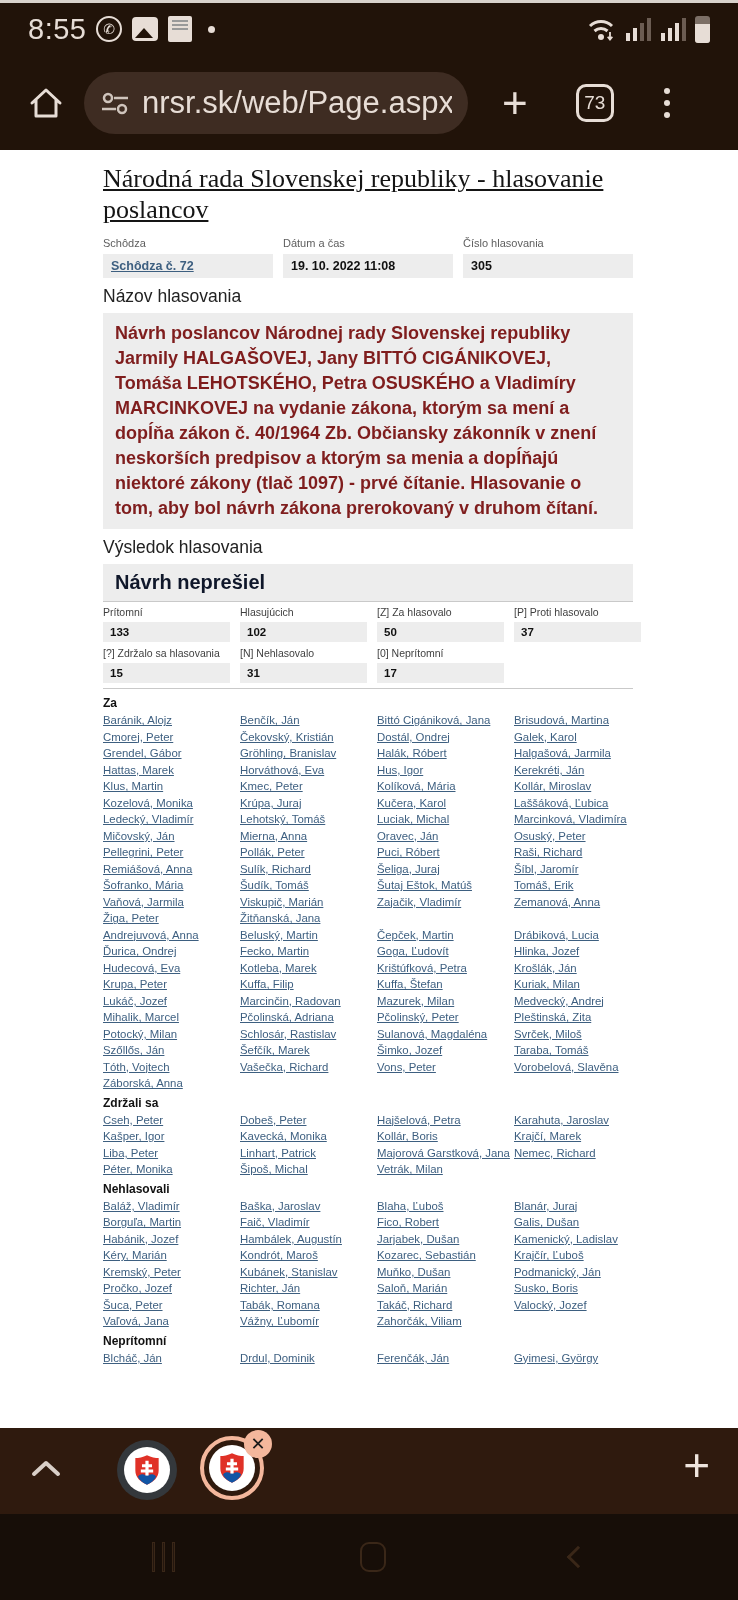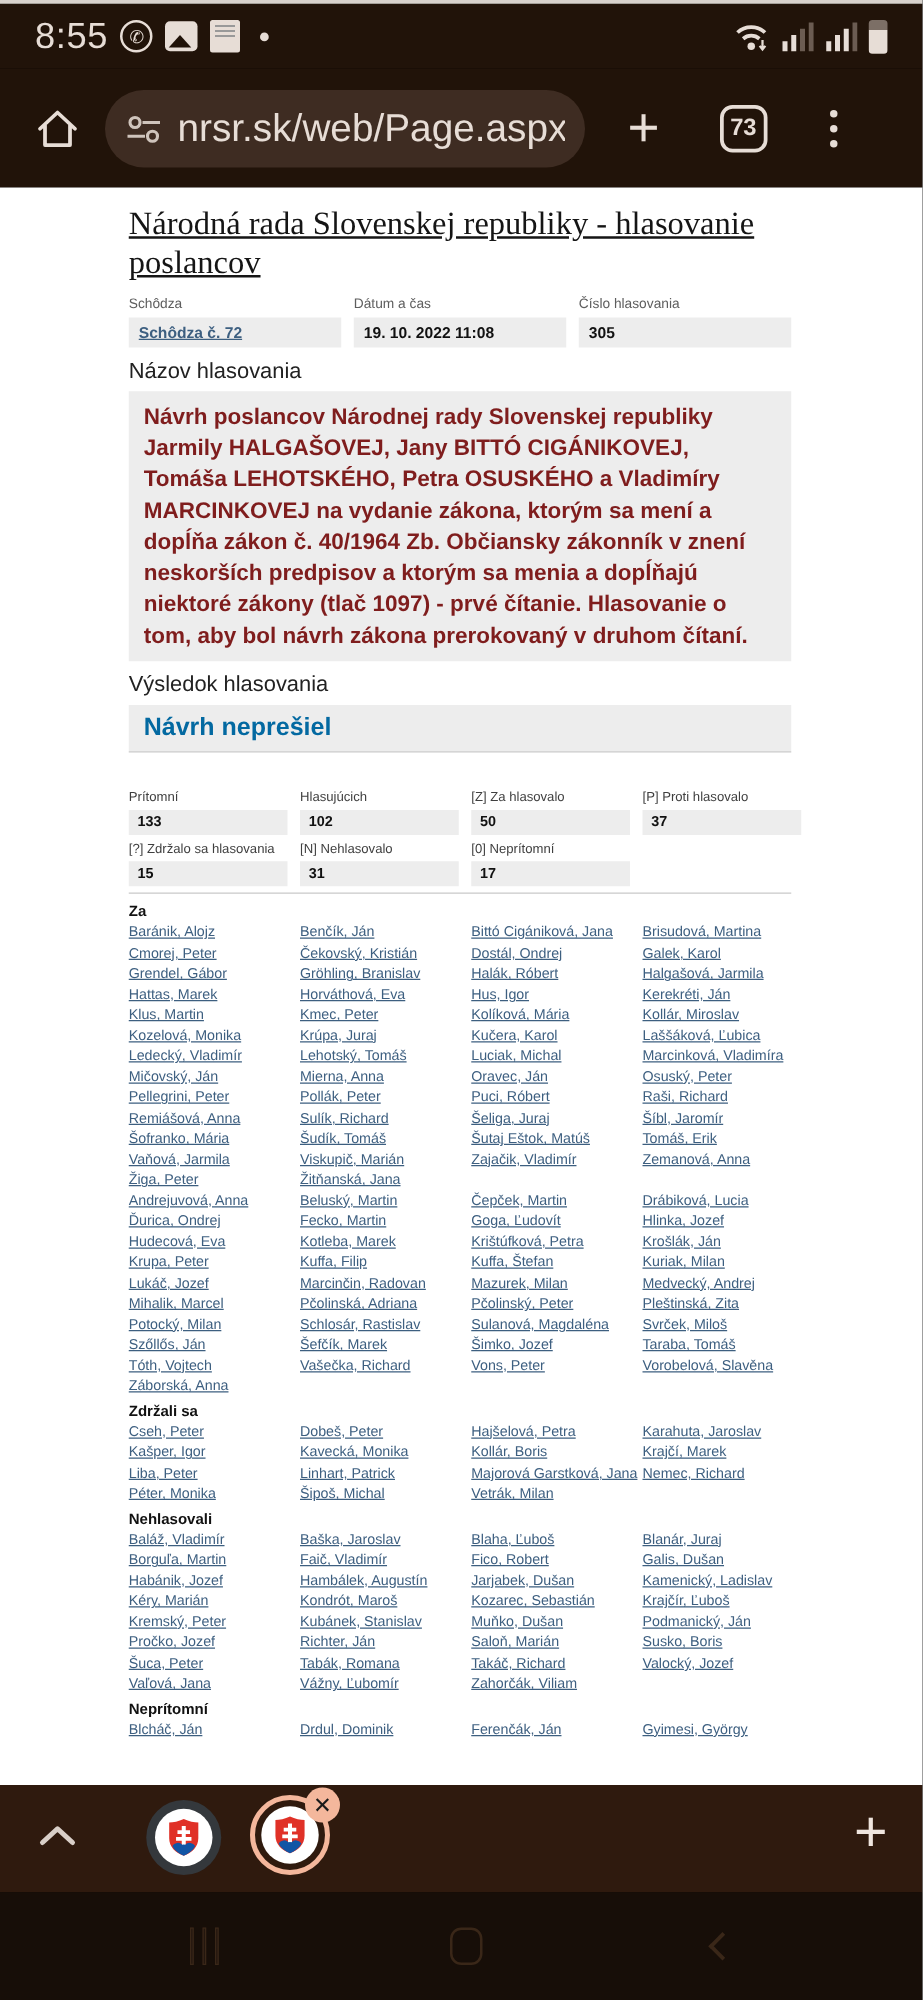--- a/index.html
+++ b/index.html
@@ -36,21 +36,21 @@
 
   
   .browser-bar{position:absolute;left:0;top:55px;width:738px;height:95px;background:var(--chrome_bg);
     display:flex;align-items:center;}
   .home-btn{margin-left:26px;}
   .url-pill{margin-left:18px;width:384px;height:62px;background:var(--pill_bg);border-radius:31px;
     display:flex;align-items:center;padding:0 16px;overflow:hidden;}
   .url-text{color:var(--chrome_text);font-size:31px;white-space:nowrap;overflow:hidden;margin-left:12px;}
   .plus-btn{color:var(--chrome_text);font-size:44px;font-weight:300;margin-left:34px;line-height:1;}
   .tab-counter{margin-left:48px;width:38px;height:38px;border:3px solid var(--chrome_text);border-radius:10px;
-    color:var(--chrome_text);font-size:19px;font-weight:700;display:flex;align-items:center;justify-content:center;}
+    color:var(--chrome_text);font-size:19px;font-weight:400;display:flex;align-items:center;justify-content:center;}
   .kebab{margin-left:50px;display:flex;flex-direction:column;gap:6px;}
   .kebab i{width:6px;height:6px;border-radius:50%;background:var(--chrome_text);}
 
   
   .page{position:absolute;left:0;top:150px;width:738px;height:1278px;background:var(--page_bg);
     overflow:hidden;padding:10px 0 0 103px;}
   .content{width:548px;}
   .pg-title{font-family:"Liberation Serif","DejaVu Serif",serif;color:var(--title_blue);
     font-size:37px;font-weight:400;line-height:1.25;}
   .pg-subtitle{font-family:"Liberation Serif","DejaVu Serif",serif;color:#151515;
@@ -58,23 +58,23 @@
   .meta-row{display:flex;margin-top:12px;}
   .meta-col{width:180px;}
   .meta-label{font-size:11px;color:var(--label_gray);}
   .meta-value{margin-top:5px;width:170px;background:var(--box_gray);padding:5px 8px;
     font-size:12.5px;font-weight:700;color:#111;}
   a.meta-link{color:var(--link_blue);text-decoration:underline;}
   .section-label{font-size:17.5px;color:#222;margin-top:8px;}
   .big-box{margin-top:6px;background:var(--box_gray);width:530px;padding:8px 12px;
     font-size:18px;font-weight:700;line-height:25px;color:#7f1d1d;}
   .result-box{margin-top:6px;background:var(--box_gray);width:530px;padding:7px 12px;
-    font-size:20px;font-weight:700;color:#0369a1;}
+    font-size:20px;font-weight:700;color:#0f172a;}
   .hr{width:530px;border-bottom:1px solid var(--divider);}
-  .stats{margin-top:30px;}
+  .stats{margin-top:4px;}
   .stat-row{display:flex;margin-bottom:5px;}
   .stat{width:137px;}
   .stat-label{font-size:10.5px;color:#3f3f3f;}
   .stat-value{margin-top:4px;width:127px;background:var(--box_gray);padding:4px 7px;
     font-size:11.5px;font-weight:700;color:#111;}
   .groups{margin-top:4px;}
   .group-header{font-size:12px;font-weight:700;color:#111;height:20px;display:flex;align-items:flex-end;padding-bottom:3px;}
   .name-grid{display:grid;grid-template-columns:repeat(4,137px);}
   a.member-link{display:block;height:16.5px;line-height:15px;font-size:11.4px;
     color:var(--link_blue);text-decoration:underline;white-space:nowrap;}

